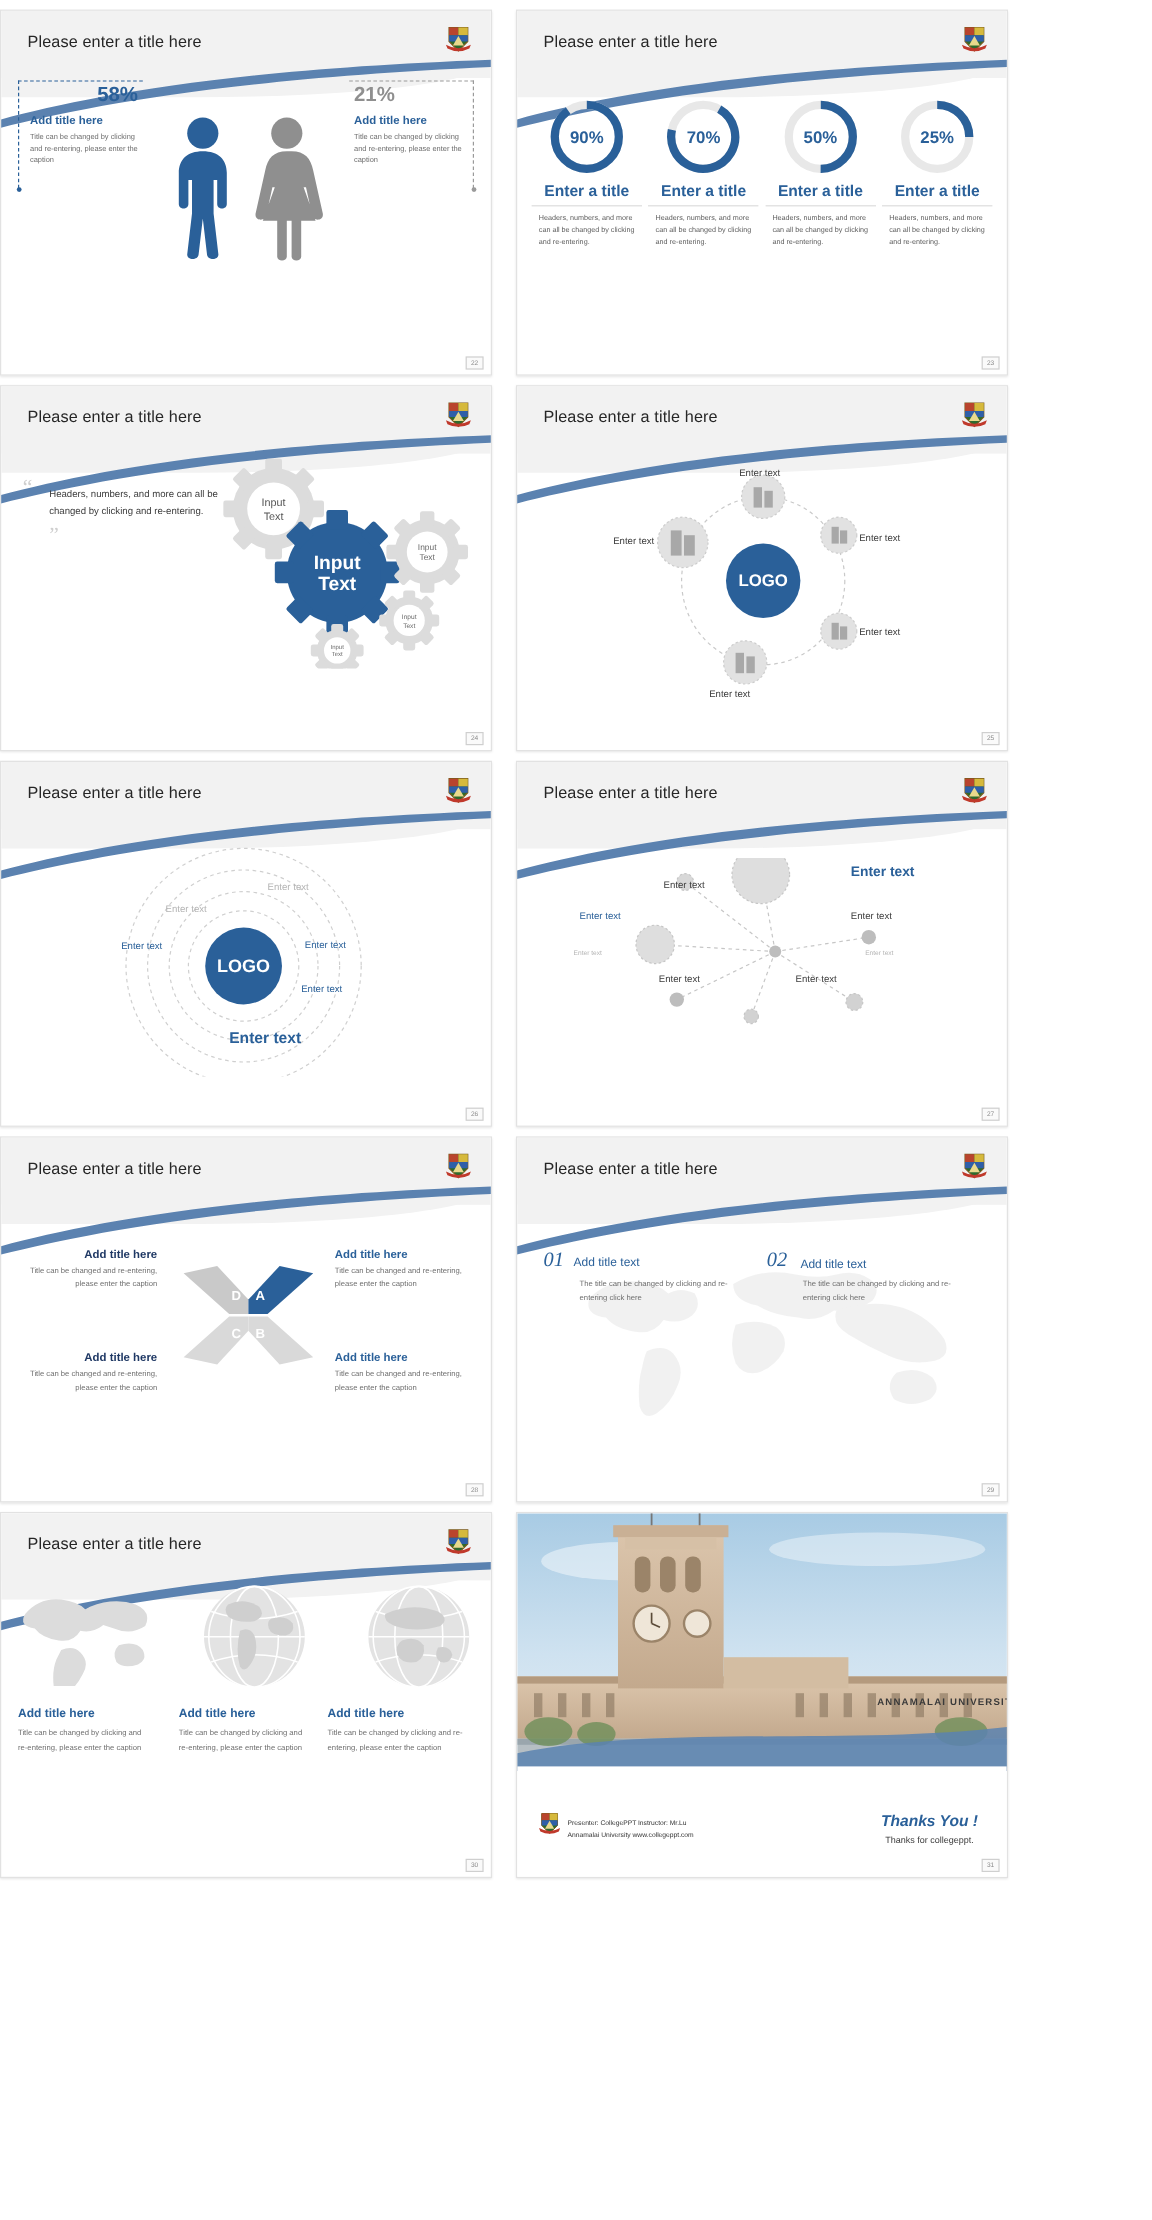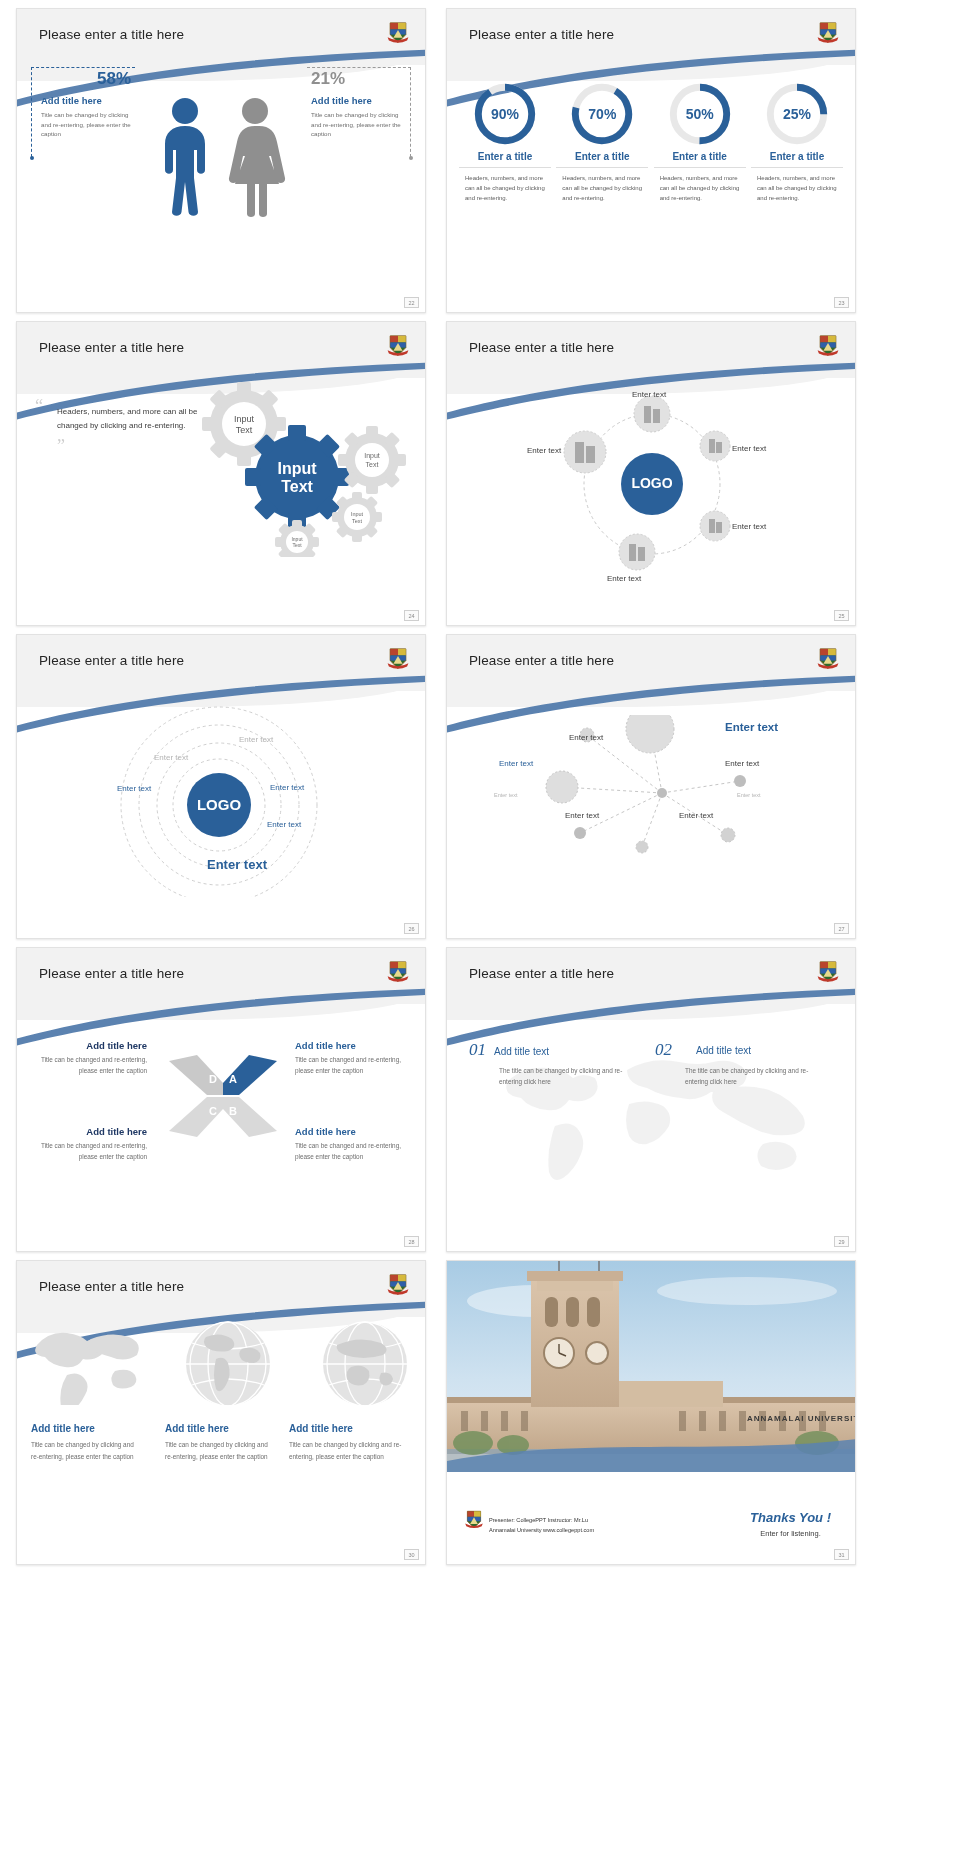--- a/index.html
+++ b/index.html
@@ -9,21 +9,21 @@
     background: #e9e9e9;
     font-family: "Liberation Sans", sans-serif;
     overflow: hidden;
   }
   .deck {
     width: 960px; height: 1850px;
     display: grid;
     grid-template-columns: 410px 410px;
     grid-template-rows: repeat(5, 313px);
     column-gap: 20px; row-gap: 0px;
-    padding: 8px 60px 0 16px;
+    padding: 8px 60px 0 0;
     background: #ffffff;
   }
   .slide {
     position: relative;
     width: 410px; height: 305px;
     background: #ffffff;
     overflow: hidden;
     border: 1px solid #e2e2e2;
     box-shadow: 0 1px 2px rgba(0,0,0,.10);
   }
@@ -67,21 +67,21 @@
      border-left:1px dashed #2a6099; border-top:1px dashed #2a6099; }
   .dashbox-l::before{content:"";position:absolute;left:-2.5px;bottom:-2.5px;width:4px;height:4px;border-radius:50%;background:#2a6099;}
   .dashbox-r { position:absolute; right:14px; top:58px; width:104px; height:90px;
      border-right:1px dashed #9a9a9a; border-top:1px dashed #9a9a9a; }
   .dashbox-r::before{content:"";position:absolute;right:-2.5px;bottom:-2.5px;width:4px;height:4px;border-radius:50%;background:#9a9a9a;}
 
   
   .donutrow { position:absolute; left:12px; right:12px; top:18px; display:flex; justify-content:space-between; }
   .donutcol { width: 92px; text-align: center; }
   .donutcol .lbl {
-    font-size: 10px; font-weight:bold; color:#2a6099; margin-top:6px;
+    font-size: 13px; font-weight:bold; color:#2a6099; margin-top:6px;
     padding-bottom:5px; border-bottom:1px solid #ddd;
   }
   .donutcol .txt { font-size: 6px; color:#5d5d5d; line-height:1.65; margin-top:6px; text-align:left; padding:0 6px;}
   .donut { position:relative; width:62px; height:62px; margin:0 auto; }
   .donut .val {
     position:absolute; inset:0; display:flex; align-items:center; justify-content:center;
     font-size:14px; font-weight:bold; color:#2a6099;
   }
 
   
@@ -672,21 +672,21 @@
 
     <div style="position:absolute;left:22px;top:92px;width:160px;">
       <div style="display:flex;align-items:baseline;gap:8px;">
         <span class="num">01</span>
         <span class="ttl">Add title text</span>
       </div>
       <div class="cap" style="margin-left:30px;margin-top:5px;">The title can be changed by clicking and re-entering click here</div>
     </div>
 
     <div style="position:absolute;left:208px;top:92px;width:165px;">
-      <div style="display:flex;align-items:center;gap:24px;">
+      <div style="display:flex;align-items:flex-end;gap:11px;">
         <span class="num">02</span>
         <span class="ttl">Add title text</span>
       </div>
       <div class="cap" style="margin-left:30px;margin-top:5px;">The title can be changed by clicking and re-entering click here</div>
     </div>
     <div class="pagenum">29</div>
   </div>
 
   <div class="slide s30">
     <div class="hdr"></div>
@@ -836,18 +836,18 @@
       <path d="M4 28 q16 9 32 0 l-2 5 q-14 7 -28 0 z" fill="#c0392b"></path>
     </svg>
 
     <div class="presenter">
       <div>Presenter: CollegePPT   Instructor: Mr.Lu</div>
       <div>Annamalai University  www.collegeppt.com</div>
     </div>
 
     <div class="thanks">
       <div class="t1">Thanks You !</div>
-      <div class="t2">Enter for listening.</div>
+      <div class="t2">Thanks for collegeppt.</div>
     </div>
     <div class="pagenum">31</div>
   </div>
 
 </div>
 
 </body></html>

